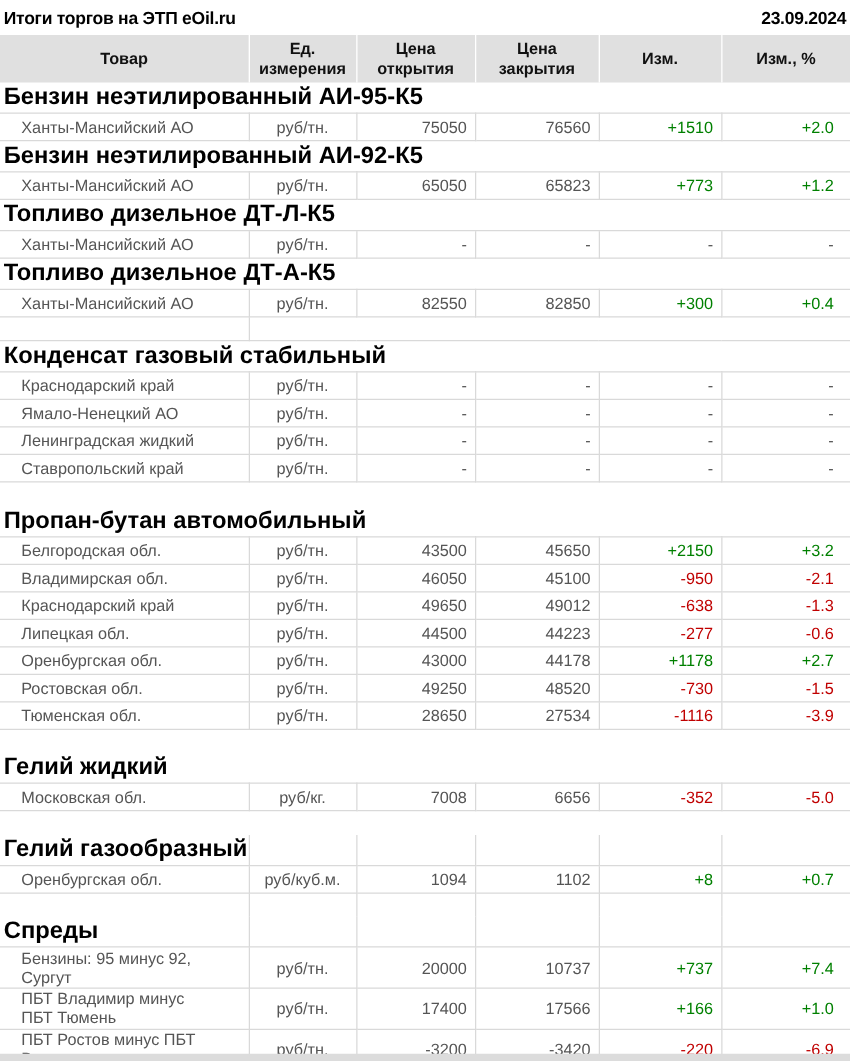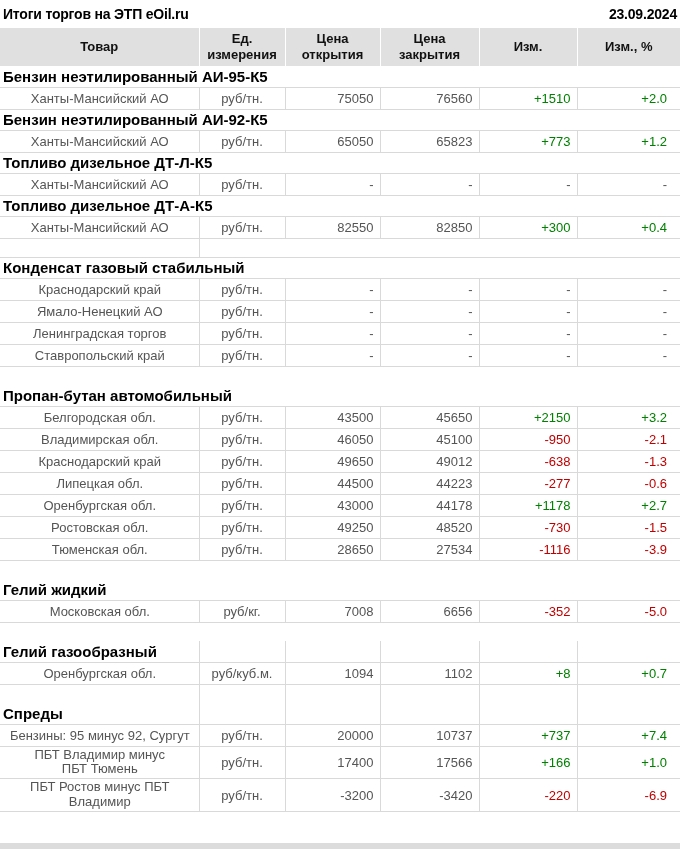--- a/index.html
+++ b/index.html
@@ -34,30 +34,30 @@
     font-size:13px;font-weight:bold;text-align:center;vertical-align:middle;
     line-height:1.2;padding:2px 4px;
   }
   thead th:not(:last-child){border-right:1px solid #ffffff;}
 
   td{font-size:13px;color:var(--text);vertical-align:middle;}
 
   
   tr.section td{
     height:21px;border-bottom:1px solid var(--border);
-    font-size:15px;font-weight:bold;color:var(--heading);
+    font-size:19px;font-weight:bold;color:var(--heading);
     text-align:left;padding:1px 3px;white-space:nowrap;overflow:visible;
   }
   tr.section td.empty{padding:0;}
   tr.section td.vline{border-right:1px solid var(--border);}
 
   
   tr.data td{height:22px;border-bottom:1px solid var(--border);padding:1px 4px;}
   tr.data td:not(:last-child){border-right:1px solid var(--border);}
-  tr.data td.prod{text-align:center;padding-left:5px;}
+  tr.data td.prod{text-align:left;padding-left:17px;}
   tr.data td.unit{text-align:center;padding:1px 2px;}
   tr.data td.num{text-align:right;padding-right:6px;}
   tr.data td.pct{text-align:right;padding-right:13px;}
   tr.data.tall td{height:31px;}
   tr.data.tall td.prod .cellwrap{display:inline-block;max-width:158px;line-height:1.15;}
   td.pos{color:var(--pos);}
   td.neg{color:var(--neg);}
 
   
   tr.sep td{height:19px;border:none;}
@@ -159,21 +159,21 @@
         </tr>
         <tr class="data">
           <td class="prod">Ямало-Ненецкий АО</td>
           <td class="unit">руб/тн.</td>
           <td class="num">-</td>
           <td class="num">-</td>
           <td class="num">-</td>
           <td class="num pct">-</td>
         </tr>
         <tr class="data">
-          <td class="prod">Ленинградская торгов</td>
+          <td class="prod">Ленинградская жидкий</td>
           <td class="unit">руб/тн.</td>
           <td class="num">-</td>
           <td class="num">-</td>
           <td class="num">-</td>
           <td class="num pct">-</td>
         </tr>
         <tr class="data">
           <td class="prod">Ставропольский край</td>
           <td class="unit">руб/тн.</td>
           <td class="num">-</td>

